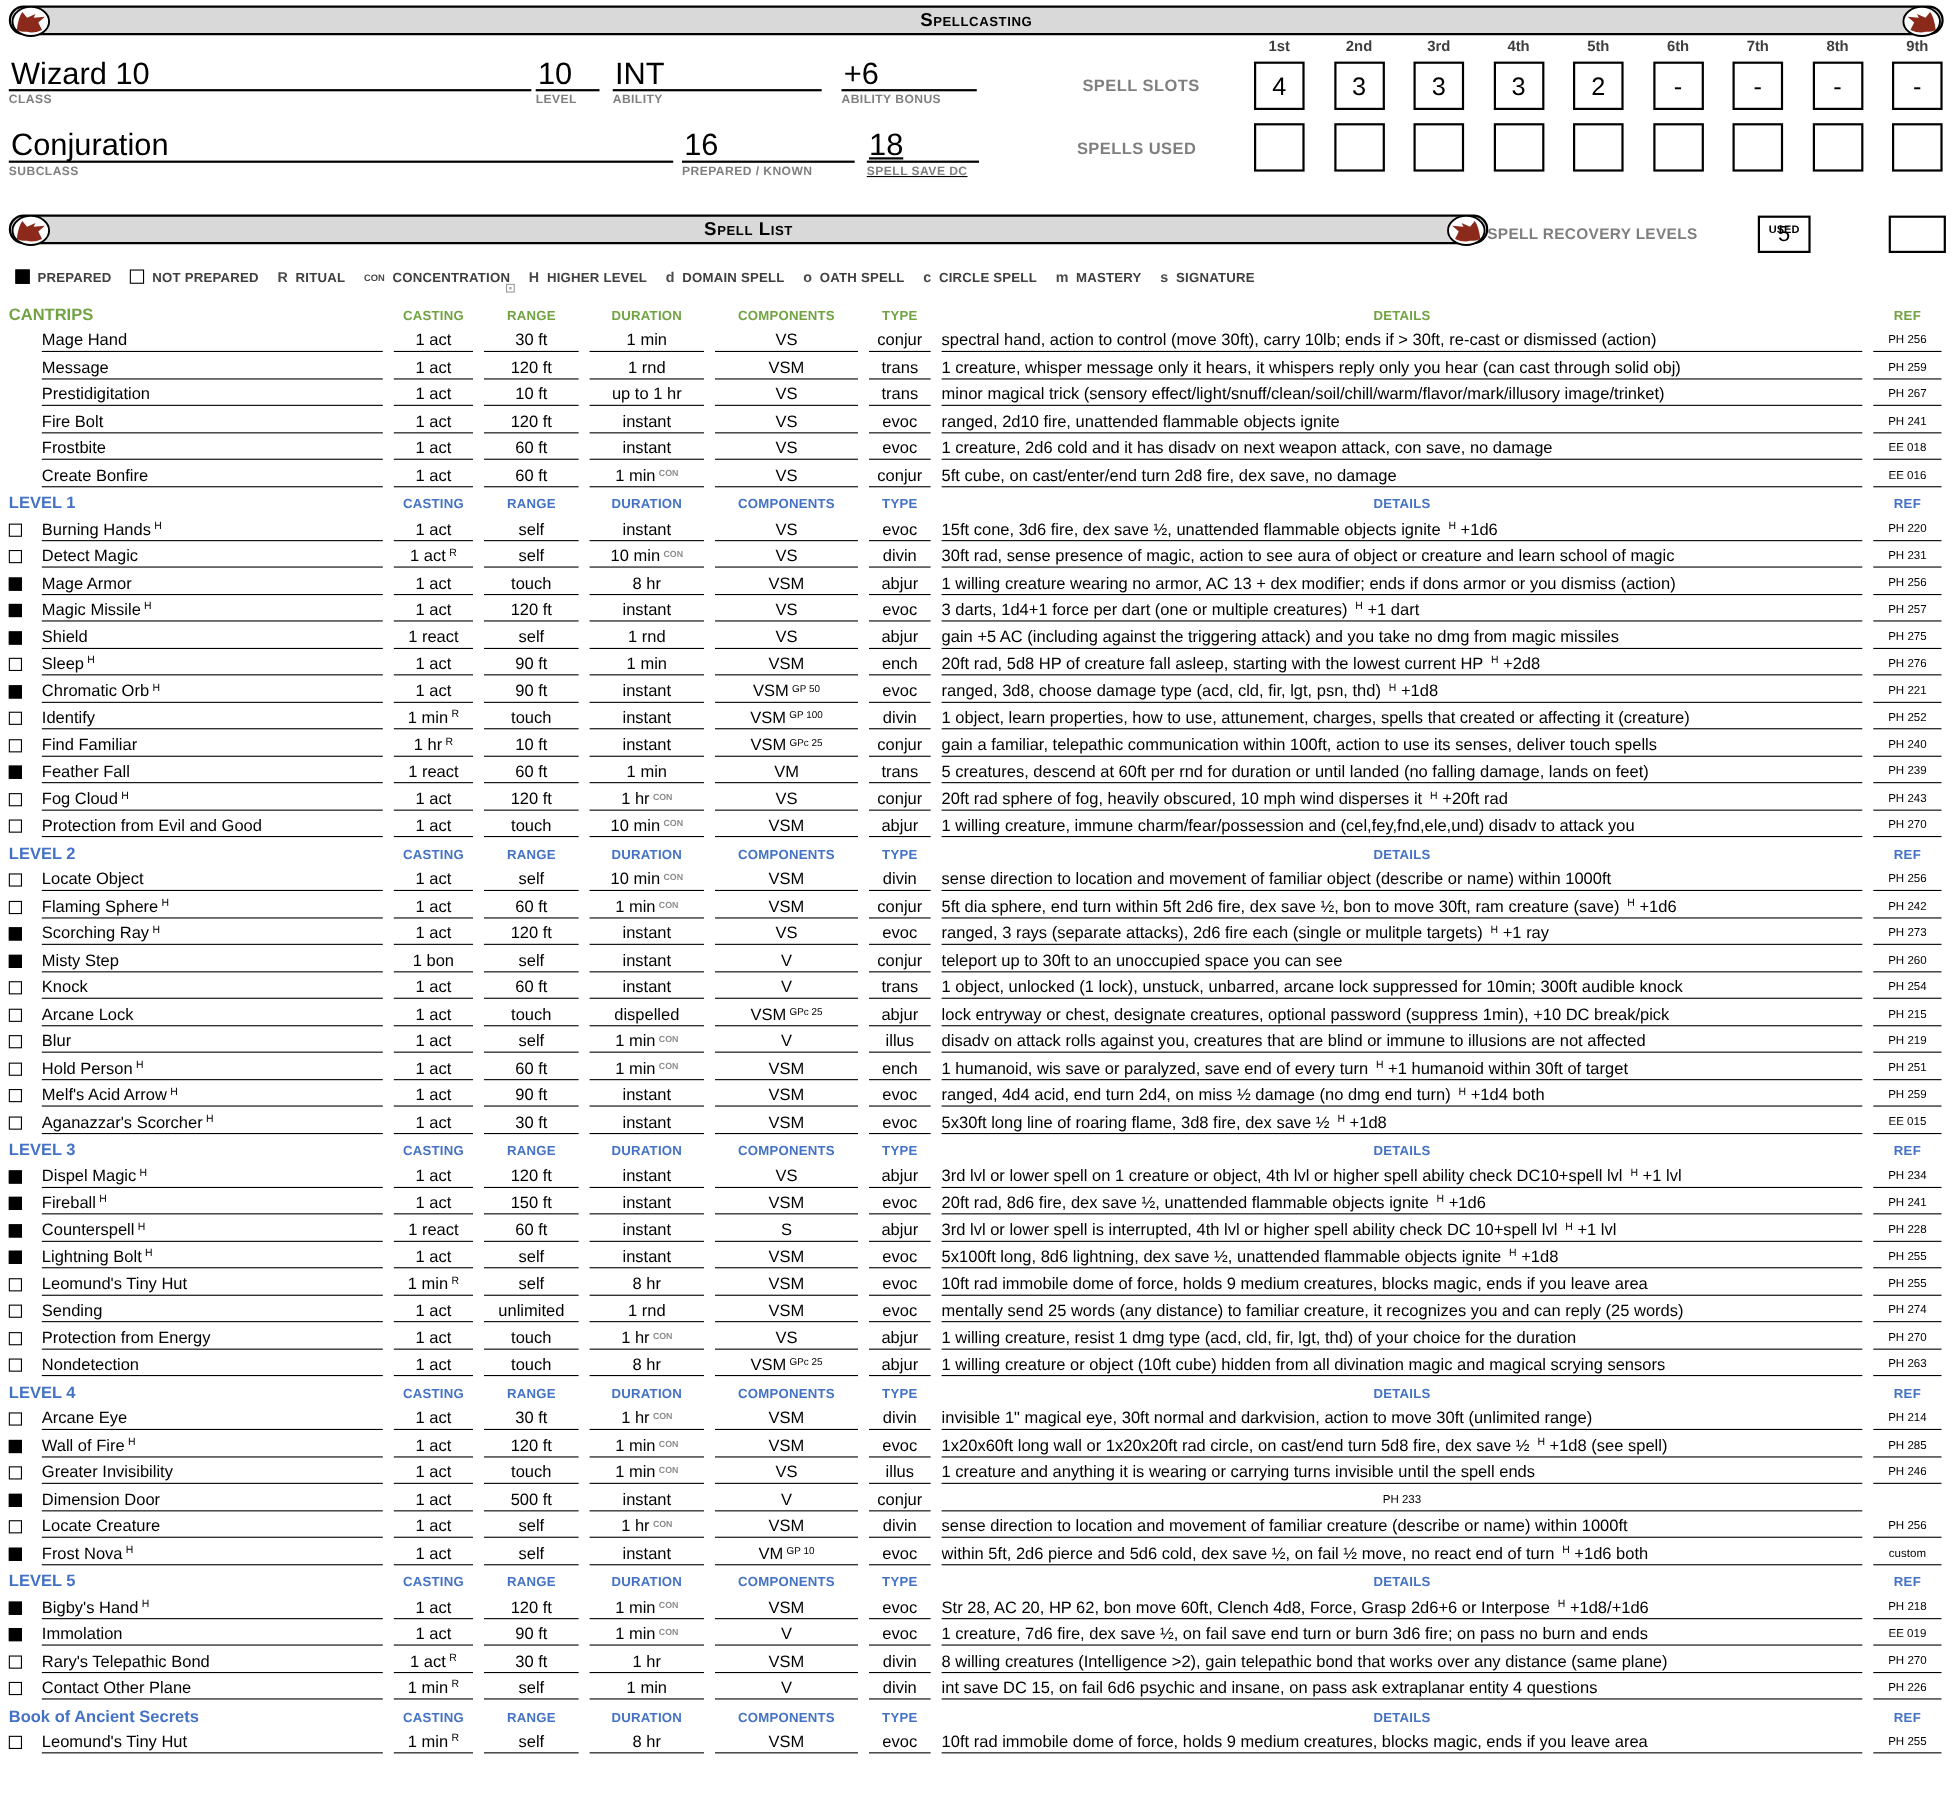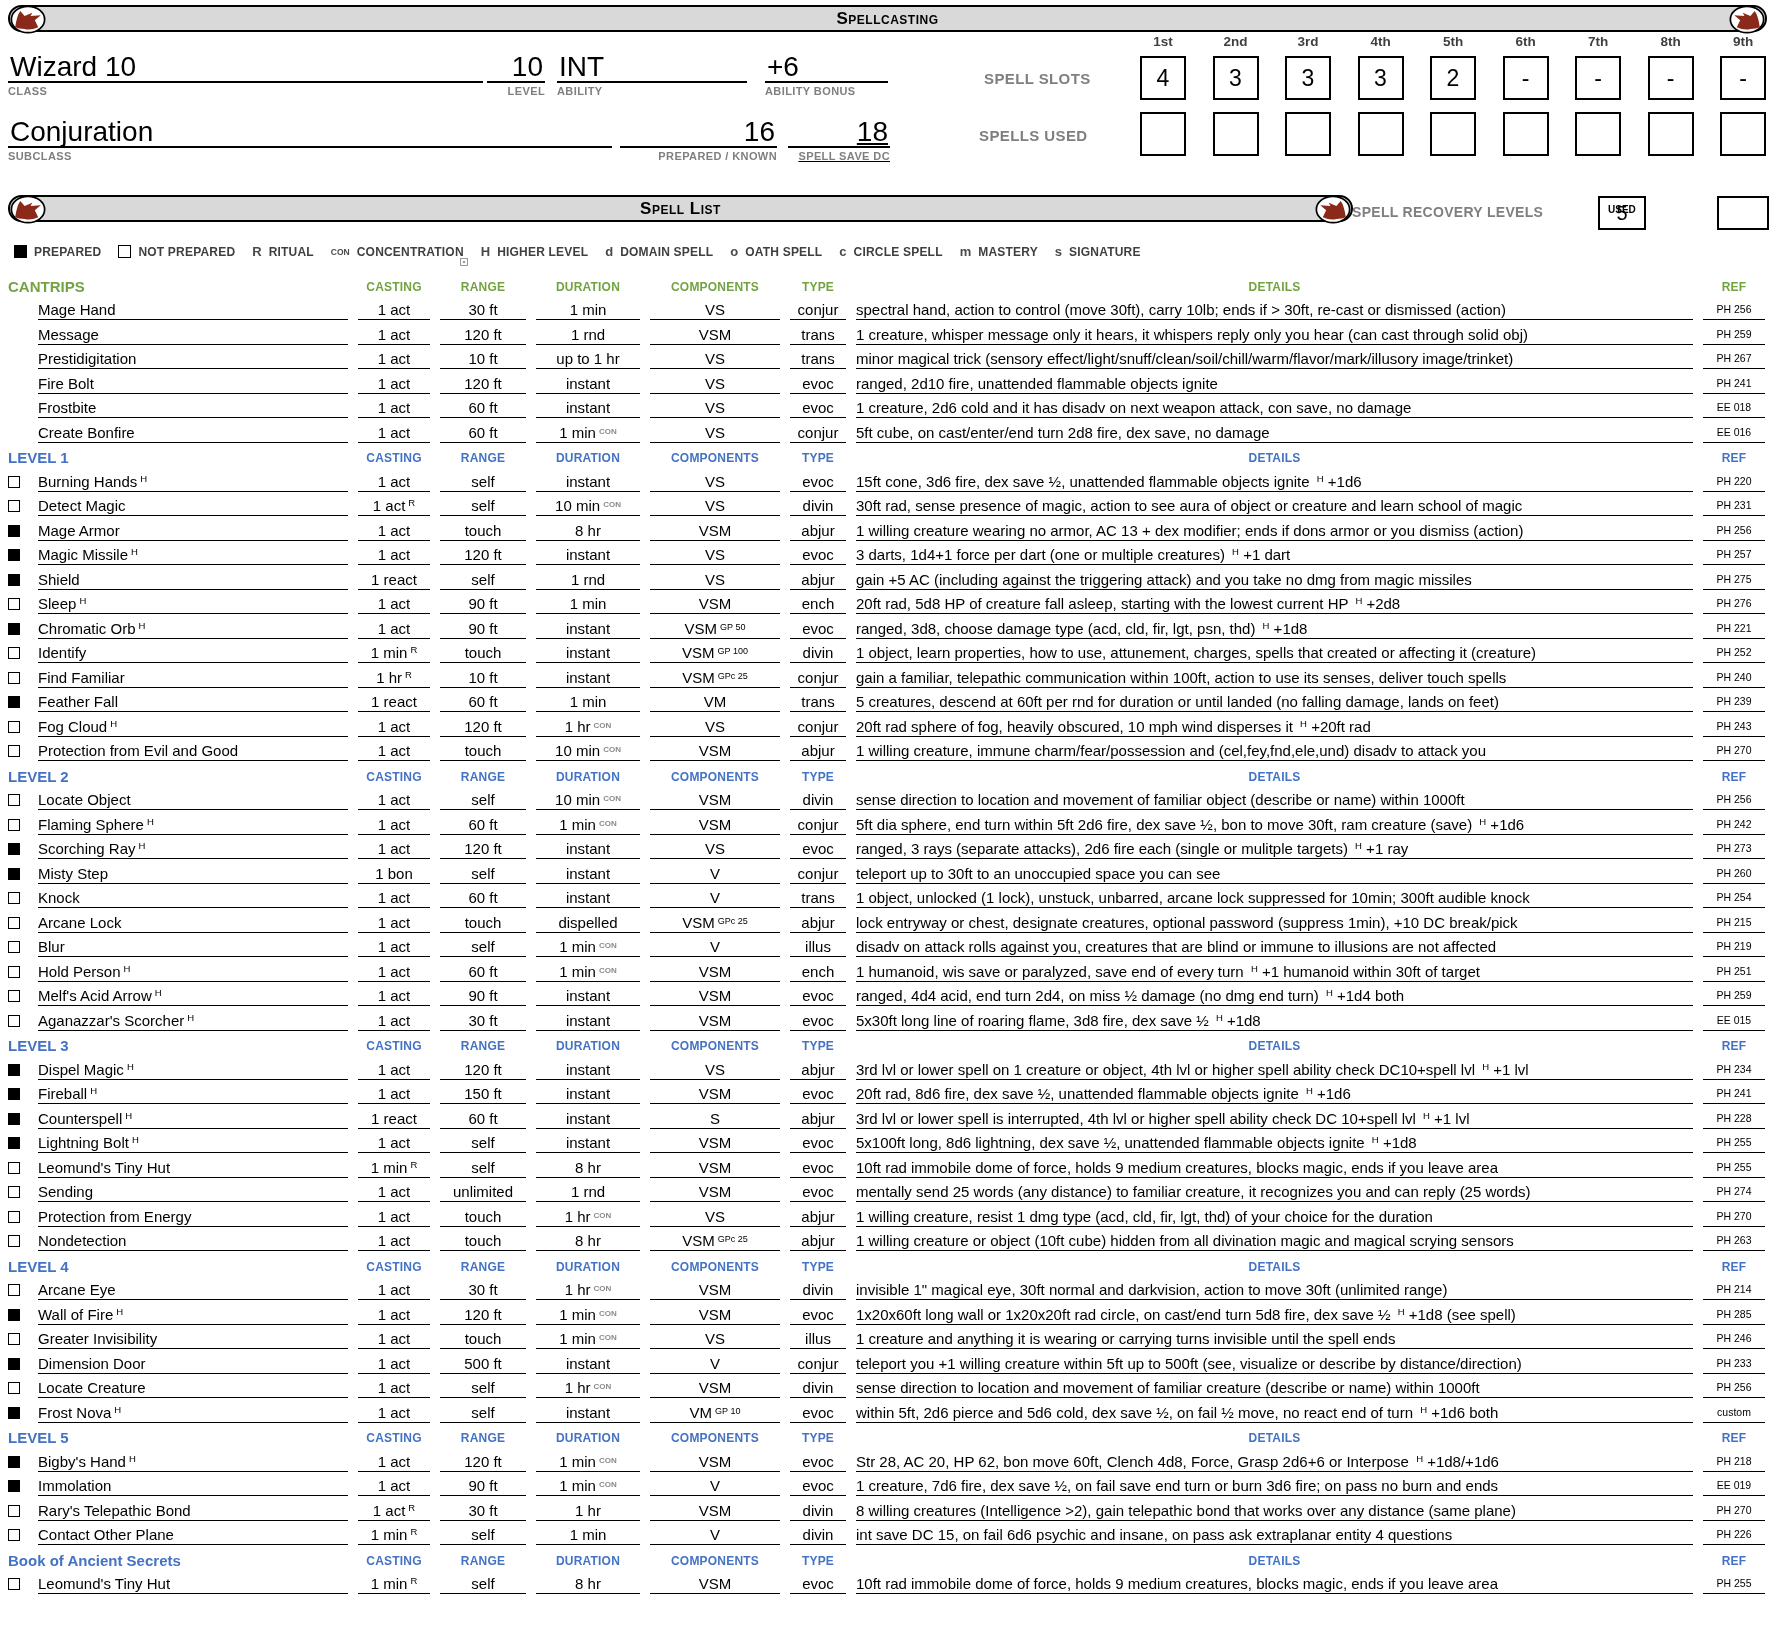--- a/index.html
+++ b/index.html
@@ -11,21 +11,21 @@
   .banner-title { font-weight:bold; font-size:17px; font-variant:small-caps; letter-spacing:.5px; }
   .wicon { position:absolute; width:36px; height:29px; top:-2px; }
   .wicon.left { left:0px; } .wicon.right { right:0px; transform:scaleX(-1); }
   #banner-spellcasting { top:5px; left:8px; right:8px;justify-content:center; }
   #banner-spelllist { top:195px; left:8px; width:1345px; }
 
   
   .field { position:absolute; }
   .field .val { font-size:28px; line-height:24px; border-bottom:2px solid #000; padding:0 2px 2px 2px; white-space:nowrap; min-height:27px; }
   .field .lbl { font-size:11px; font-weight:bold; color:#7F7F7F; letter-spacing:.4px; margin-top:2px; }
-  .field.center .val, .field.center .lbl { text-align:right; }
+  .field.center .val, .field.center .lbl { text-align:left; }
 
   
   .slots-label { position:absolute; font-weight:bold; font-size:15px; color:#7F7F7F; letter-spacing:.4px; }
   .slot-levels { position:absolute; left:1140px; top:34px; width:626px; display:flex; justify-content:space-between; }
   .slot-levels span { width:46px; text-align:center; font-weight:bold; font-size:13.5px; color:#3f3f3f; }
   .slot-row { position:absolute; left:1140px; width:626px; display:flex; justify-content:space-between; }
   .slot-row .box { width:46px; height:44px; border:2px solid #000; display:flex; align-items:center; justify-content:center; font-size:23px; background:#fff; }
   #slot-boxes { top:56px; } #used-boxes { top:112px; }
 
   
@@ -760,21 +760,20 @@
       <div class="trow">
         <div class="c-cb">
           <span class="cb filled"></span>
         </div>
         <div class="c-name u">Dimension Door</div>
         <div class="c-c u">1 act</div>
         <div class="c-c u">500 ft</div>
         <div class="c-c u">instant</div>
         <div class="c-c u">V</div>
         <div class="c-c u">conjur</div>
-        <div class="c-det u">teleport you +1 willing creature within 5ft up to 500ft (see, visualize or describe by distance/direction)</div>
         <div class="c-ref u">PH 233</div>
       </div>
       <div class="trow">
         <div class="c-cb">
           <span class="cb"></span>
         </div>
         <div class="c-name u">Locate Creature</div>
         <div class="c-c u">1 act</div>
         <div class="c-c u">self</div>
         <div class="c-c u">1 hr<span class="sup con">CON</span></div>

